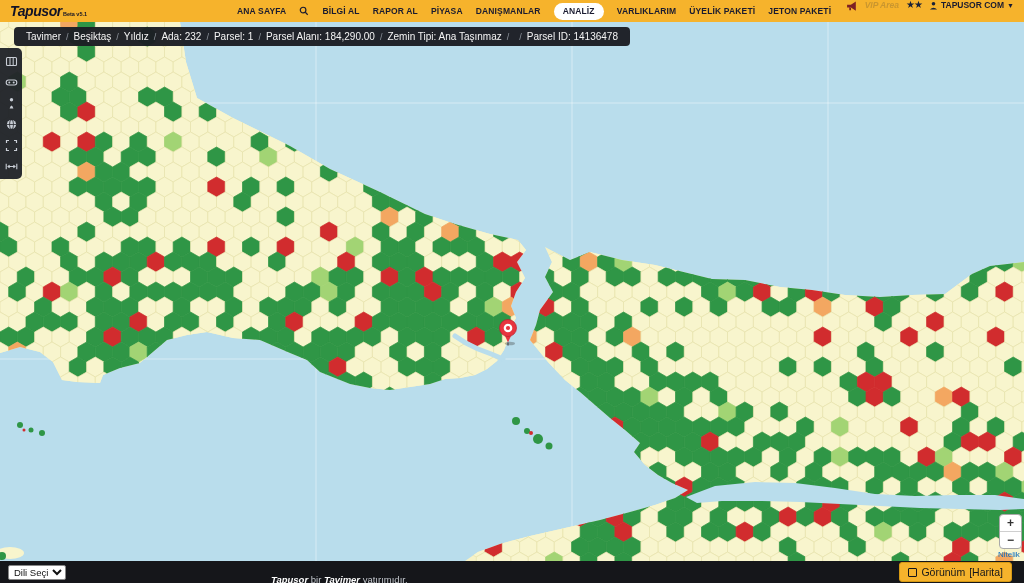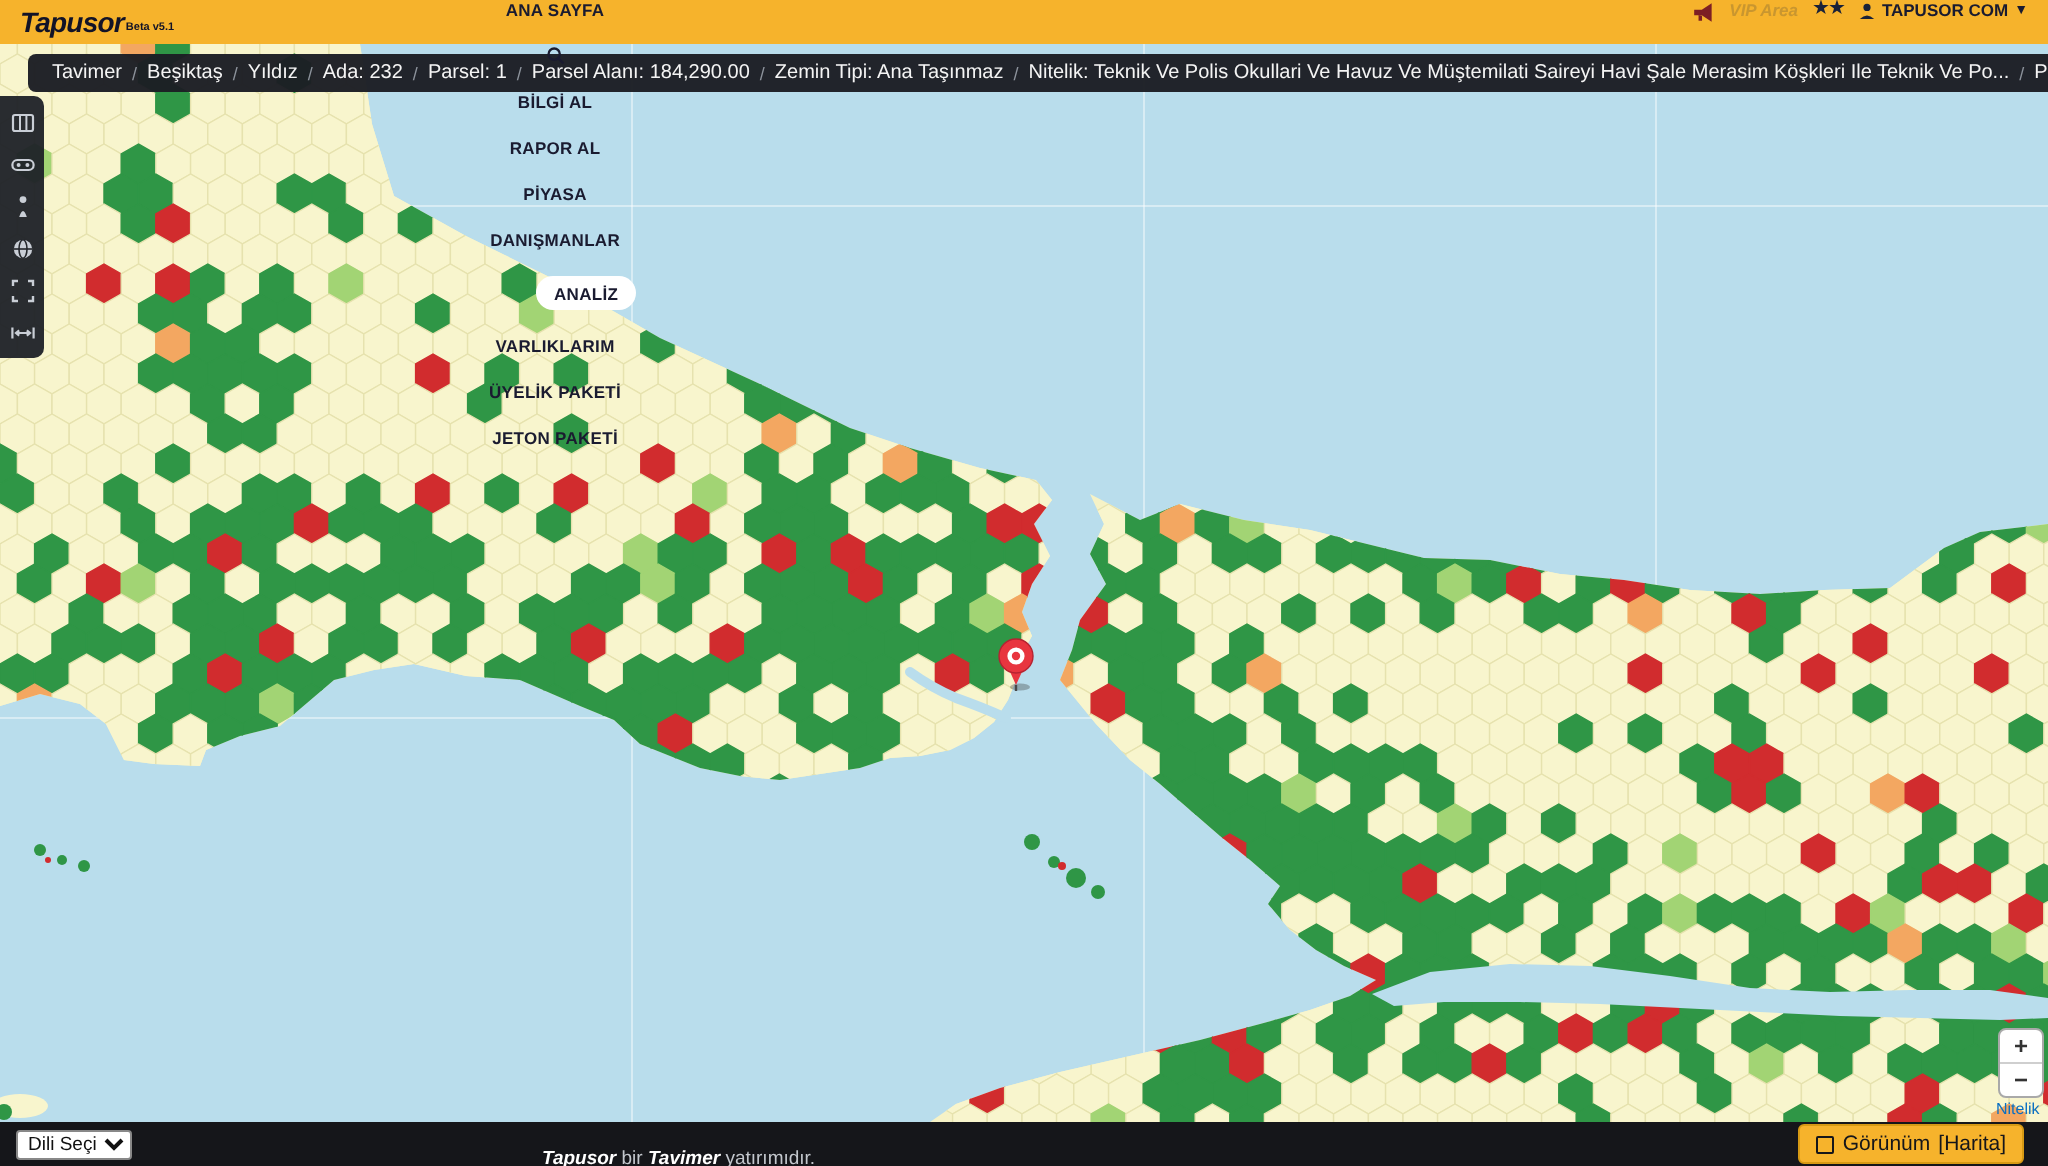--- a/index.html
+++ b/index.html
@@ -4,23 +4,23 @@
 <style>
   html,body{margin:0;padding:0;}
   body{width:1024px;height:583px;position:relative;overflow:hidden;background:#b9ddec;
        font-family:"Liberation Sans",sans-serif;-webkit-font-smoothing:antialiased;}
   
   .topbar{position:absolute;top:0;left:0;width:1024px;height:22px;background:#f6b32c;z-index:40;
           display:flex;align-items:center;box-sizing:border-box;padding:0 10px;}
   .logo-wrap{display:flex;align-items:flex-end;cursor:pointer;}
   .logo{font-size:14px;font-weight:bold;font-style:italic;color:#121327;letter-spacing:-0.4px;line-height:20px;}
   .logo-sub{font-size:5.5px;font-weight:bold;color:#121327;margin-left:1px;margin-bottom:4px;}
-  .menu{position:absolute;left:237px;top:0;height:22px;display:flex;align-items:center;gap:13px;flex-direction:column;}
+  .menu{position:absolute;left:237px;top:0;height:22px;display:flex;align-items:center;gap:13px;}
   .menu-item{font-size:8.5px;font-weight:bold;color:#1a1b30;white-space:nowrap;cursor:pointer;letter-spacing:0.15px;}
-  .menu-item.active{background:#ffffff;border-radius:9px;padding:3.5px 9px;margin-left:31px;}
+  .menu-item.active{background:#ffffff;border-radius:9px;padding:3.5px 9px;}
   .right-cluster{position:absolute;right:10px;top:0;height:18px;display:flex;align-items:flex-start;gap:7px;}
   .vip{font-size:8.5px;font-weight:bold;font-style:italic;color:#c9962f;}
   .stars{font-size:10px;color:#1a2238;letter-spacing:-1px;line-height:10px;}
   .account{display:flex;align-items:center;gap:3px;cursor:pointer;}
   .account-name{font-size:8.5px;font-weight:bold;color:#1a1b30;}
   .caret{font-size:7px;color:#1a1b30;}
   
   .breadcrumb{position:absolute;left:14px;top:27px;height:19px;background:rgba(28,30,36,0.97);
               border-radius:4px;display:flex;align-items:center;padding:0 12px;z-index:30;white-space:nowrap;}
   .bc-item{font-size:10px;color:#f4f4f4;cursor:pointer;}
@@ -1242,21 +1242,20 @@
     <span class="bc-item">Yıldız</span>
     <span class="bc-sep">/</span>
     <span class="bc-item">Ada: 232</span>
     <span class="bc-sep">/</span>
     <span class="bc-item">Parsel: 1</span>
     <span class="bc-sep">/</span>
     <span class="bc-item">Parsel Alanı: 184,290.00</span>
     <span class="bc-sep">/</span>
     <span class="bc-item">Zemin Tipi: Ana Taşınmaz</span>
     <span class="bc-sep">/</span>
-    <span class="bc-item">Nitelik: Teknik Ve Polis Okullari Ve Havuz Ve Müştemilati Saireyi Havi Şale Merasim Köşkleri Ile Teknik Ve Po...</span>
     <span class="bc-sep">/</span>
     <span class="bc-item">Parsel ID: 14136478</span>
   </div>
 
 <div class="side-tools" id="side-tools">
     <div class="tool-btn">
       <svg viewBox="0 0 13 13">
         <rect x="1.5" y="2.5" width="10" height="8" rx="1" fill="none" stroke="#c9ced6" stroke-width="1.1"></rect>
         <line x1="5" y1="2.5" x2="5" y2="10.5" stroke="#c9ced6" stroke-width="1"></line>
         <line x1="8.2" y1="2.5" x2="8.2" y2="10.5" stroke="#c9ced6" stroke-width="1"></line>

